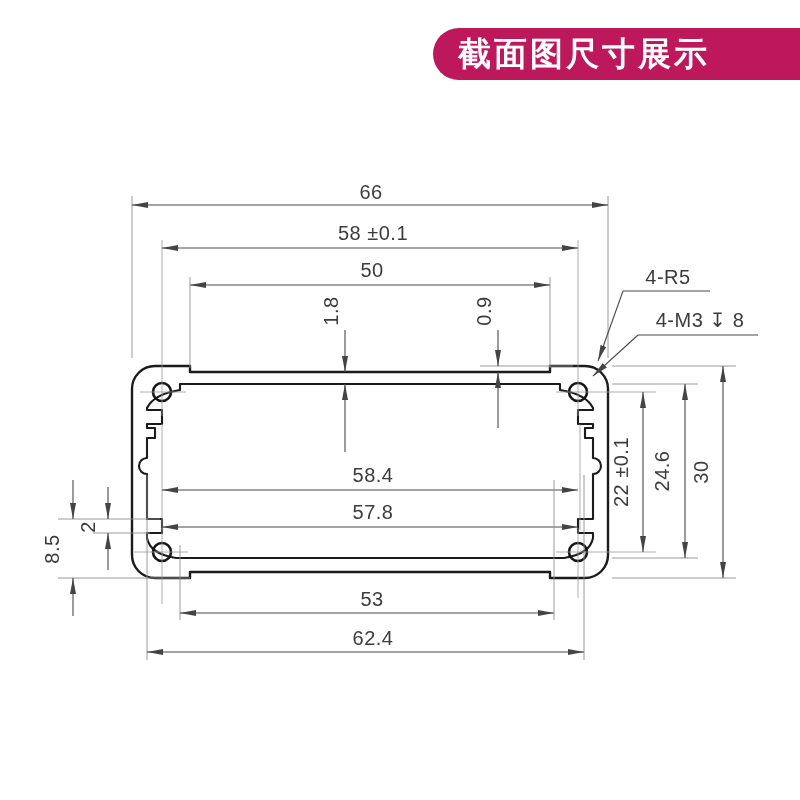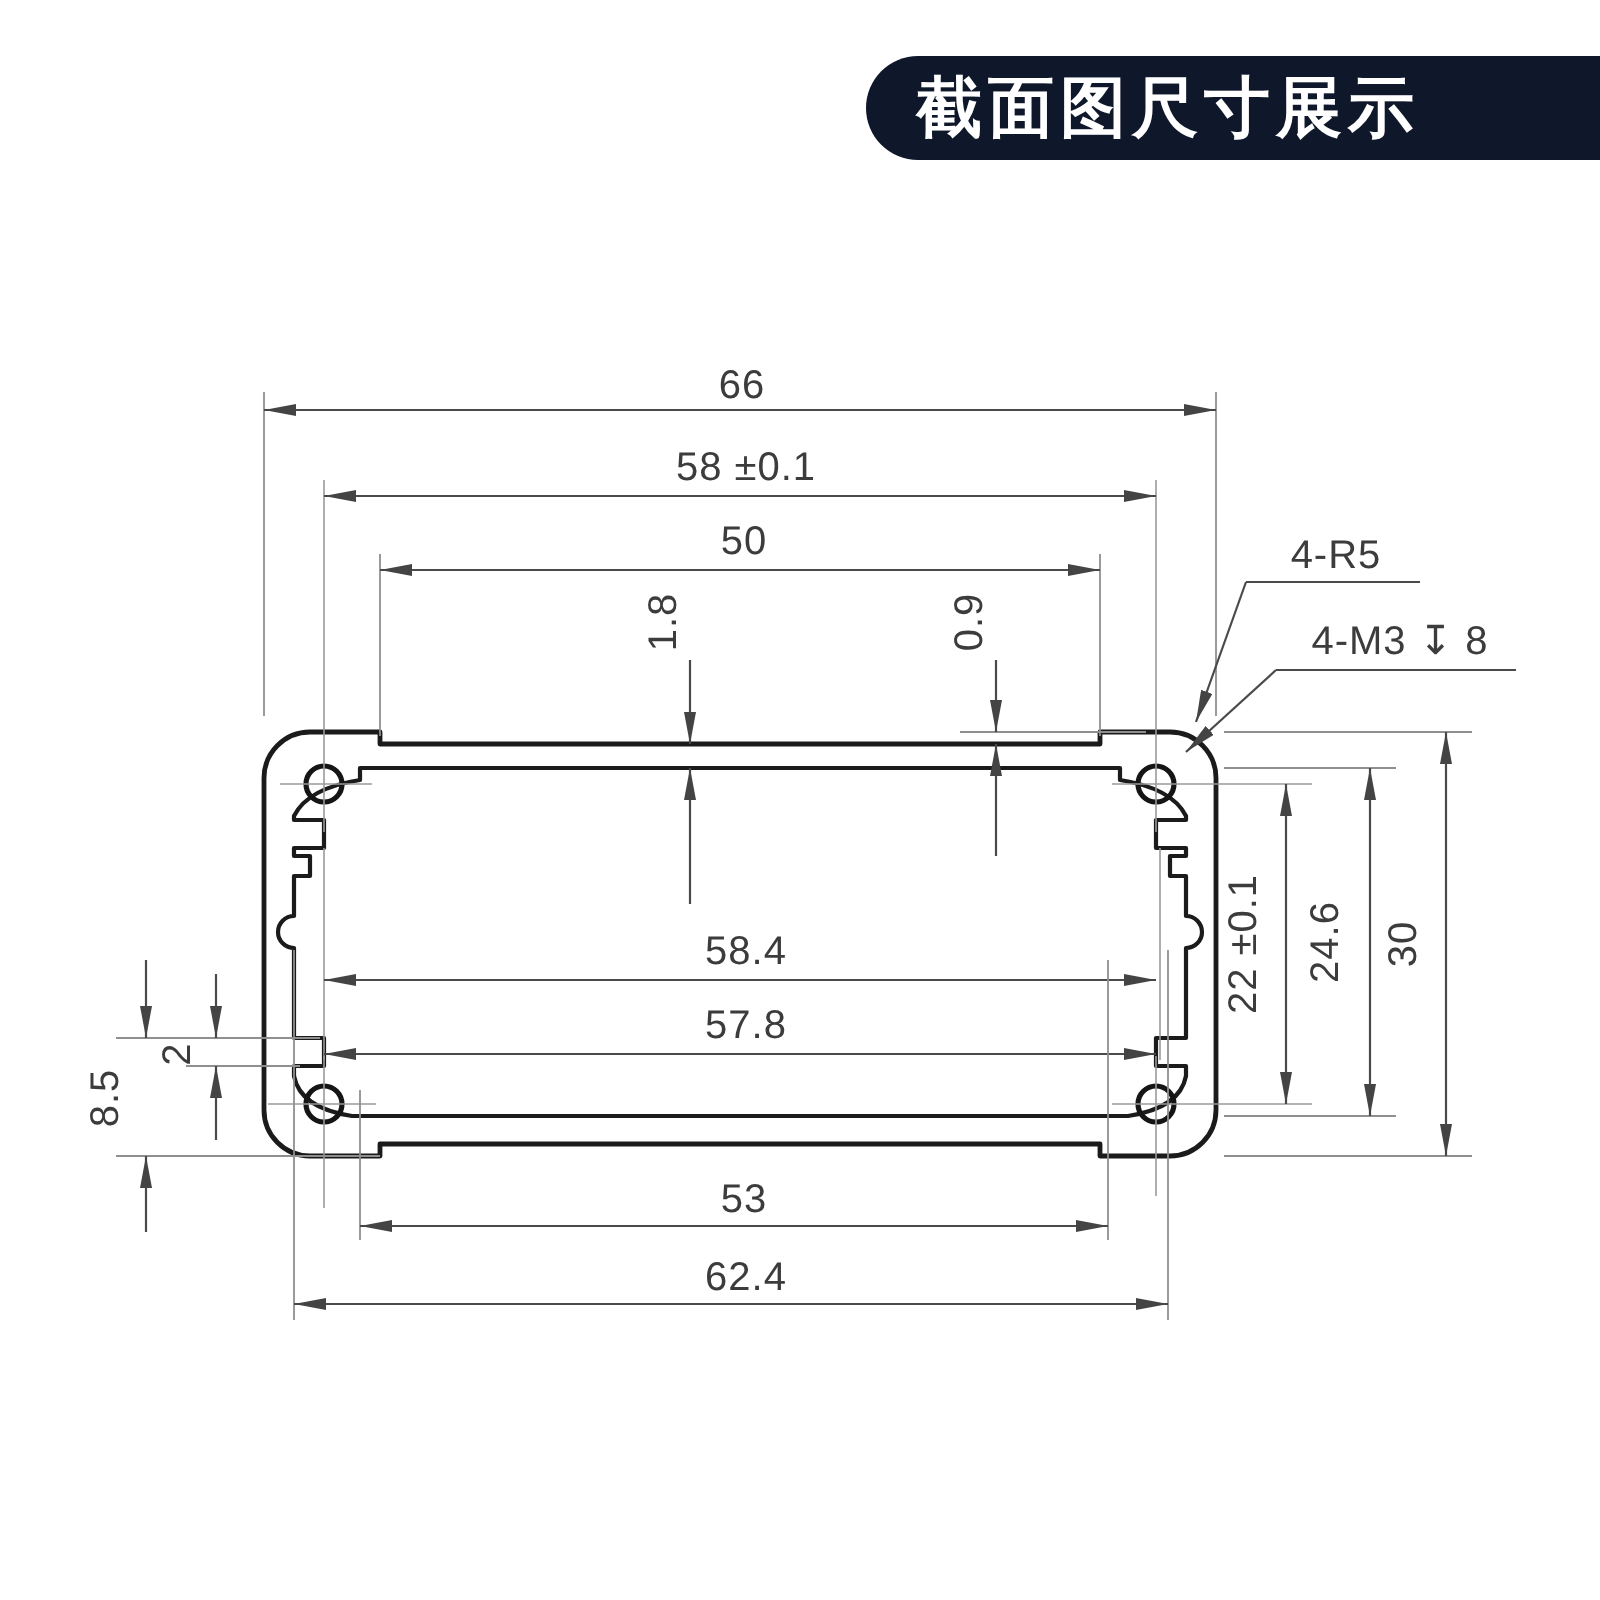--- a/index.html
+++ b/index.html
@@ -20,21 +20,21 @@
   .ext{stroke:#8f8f8f;stroke-width:0.9;fill:none;}
   .cl{stroke:#9a9a9a;stroke-width:0.8;fill:none;}
   text{fill:#3c3c3c;font-size:20px;letter-spacing:0.5px;
        font-family:"Liberation Sans","DejaVu Sans",sans-serif;}
 </style>
 </head>
 <body>
 
 <div id="stage">
 
-  <div class="banner" style="background: #0f172a;">
+  <div class="banner" style="background: #be185d;">
     <span style="color: rgb(255, 255, 255);">截面图尺寸展示</span>
   </div>
 
   <svg width="800" height="800" viewBox="0 0 800 800">
 
     <defs>
       <marker id="arr" viewBox="0 0 16 6" refX="16" refY="3" markerWidth="16" markerHeight="6" markerUnits="userSpaceOnUse" orient="auto-start-reverse">
         <path d="M0,0 L16,3 L0,6 Z" fill="#444"></path>
       </marker>
     </defs>

